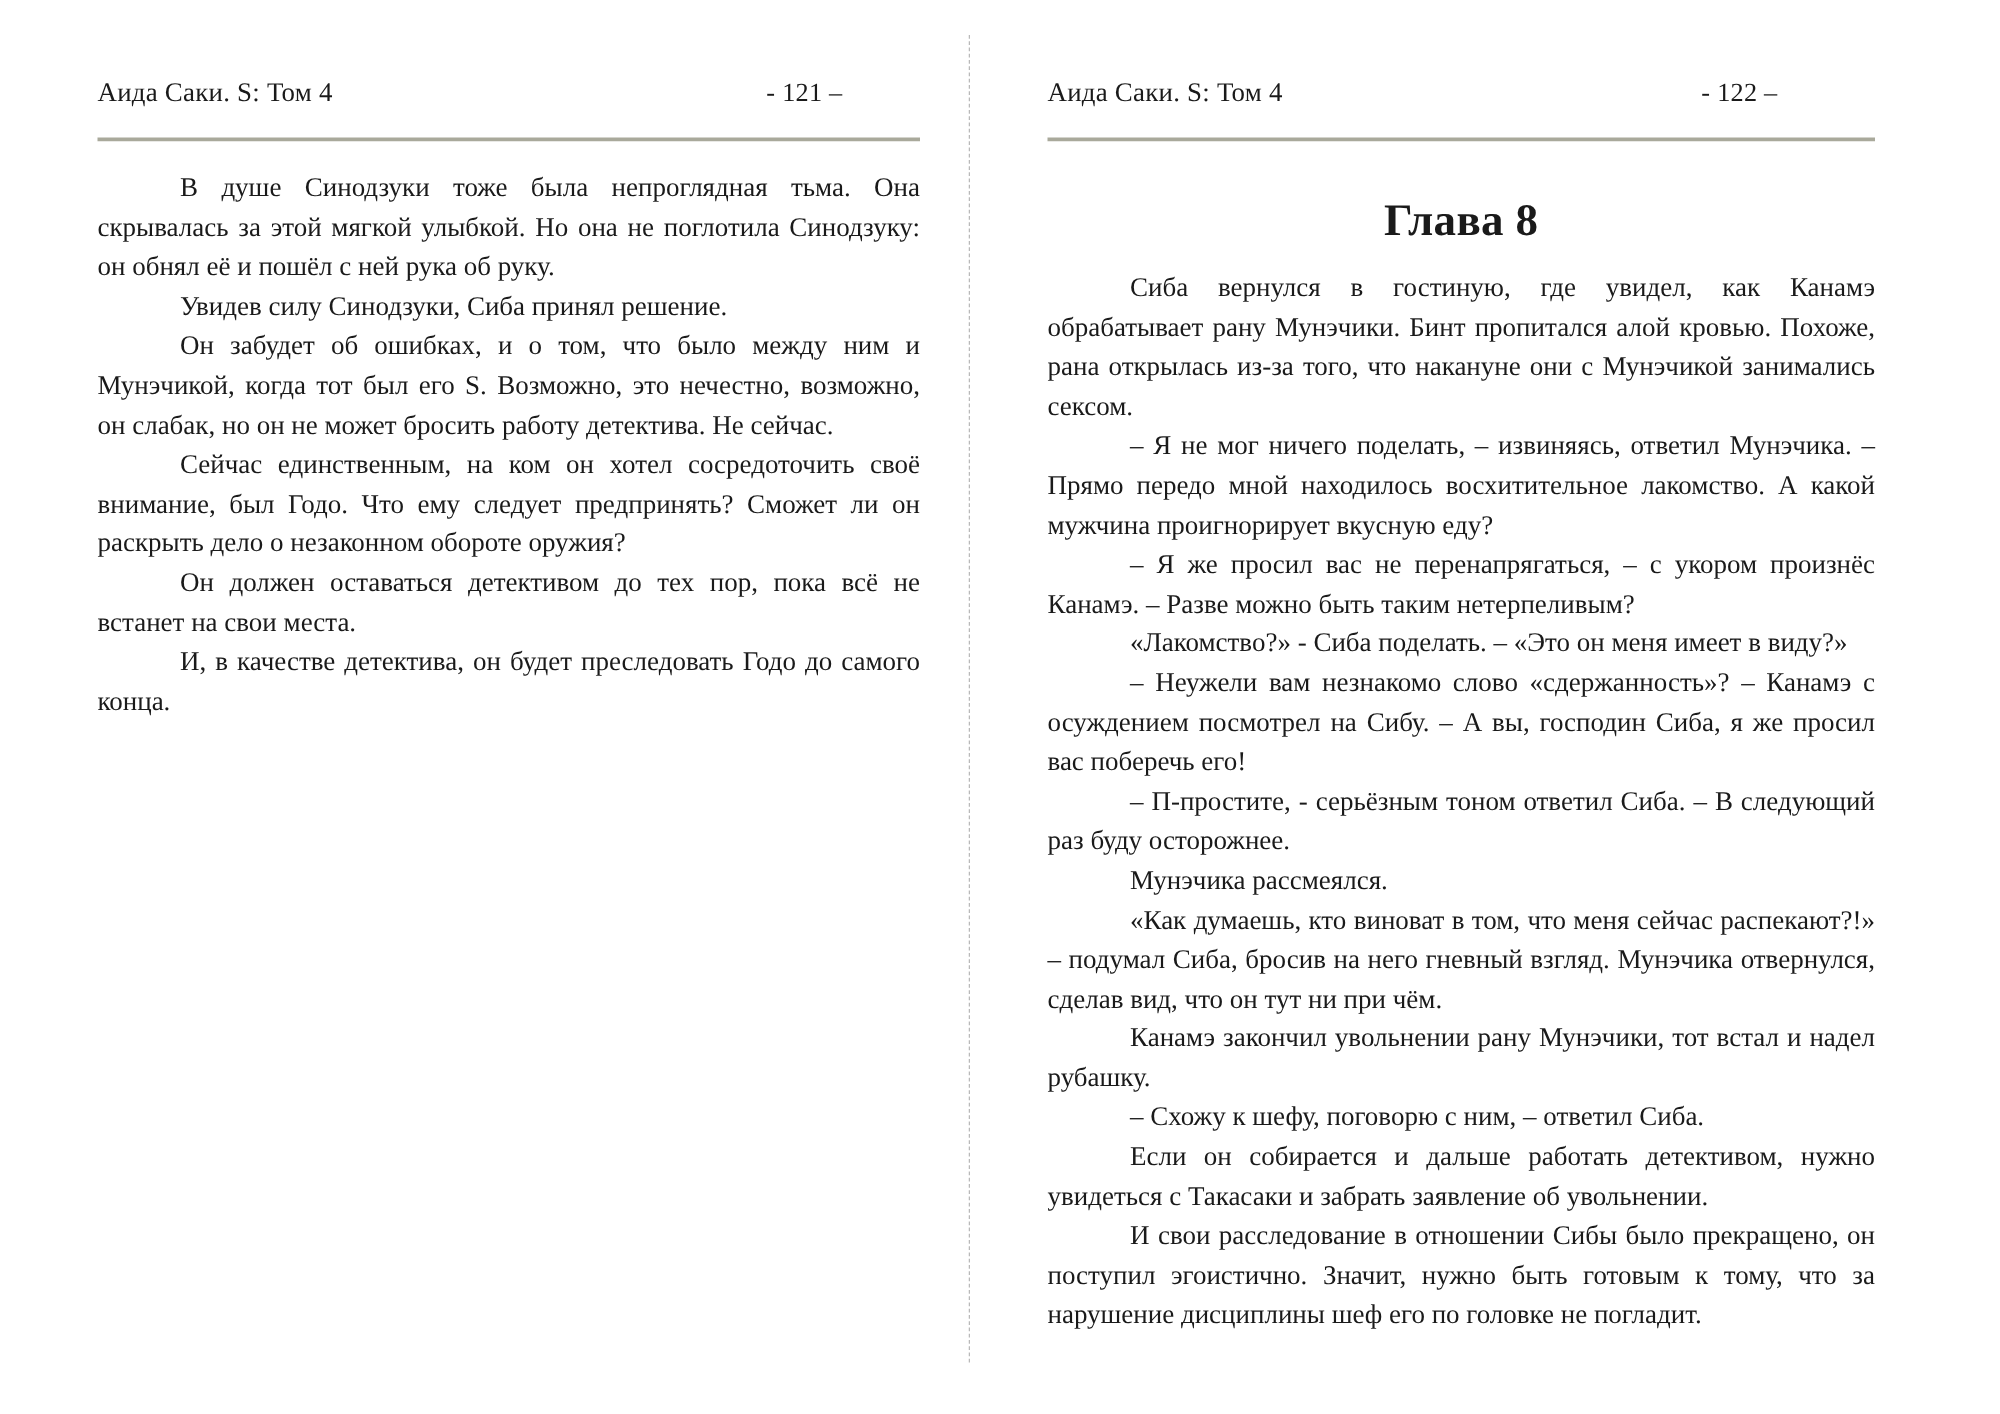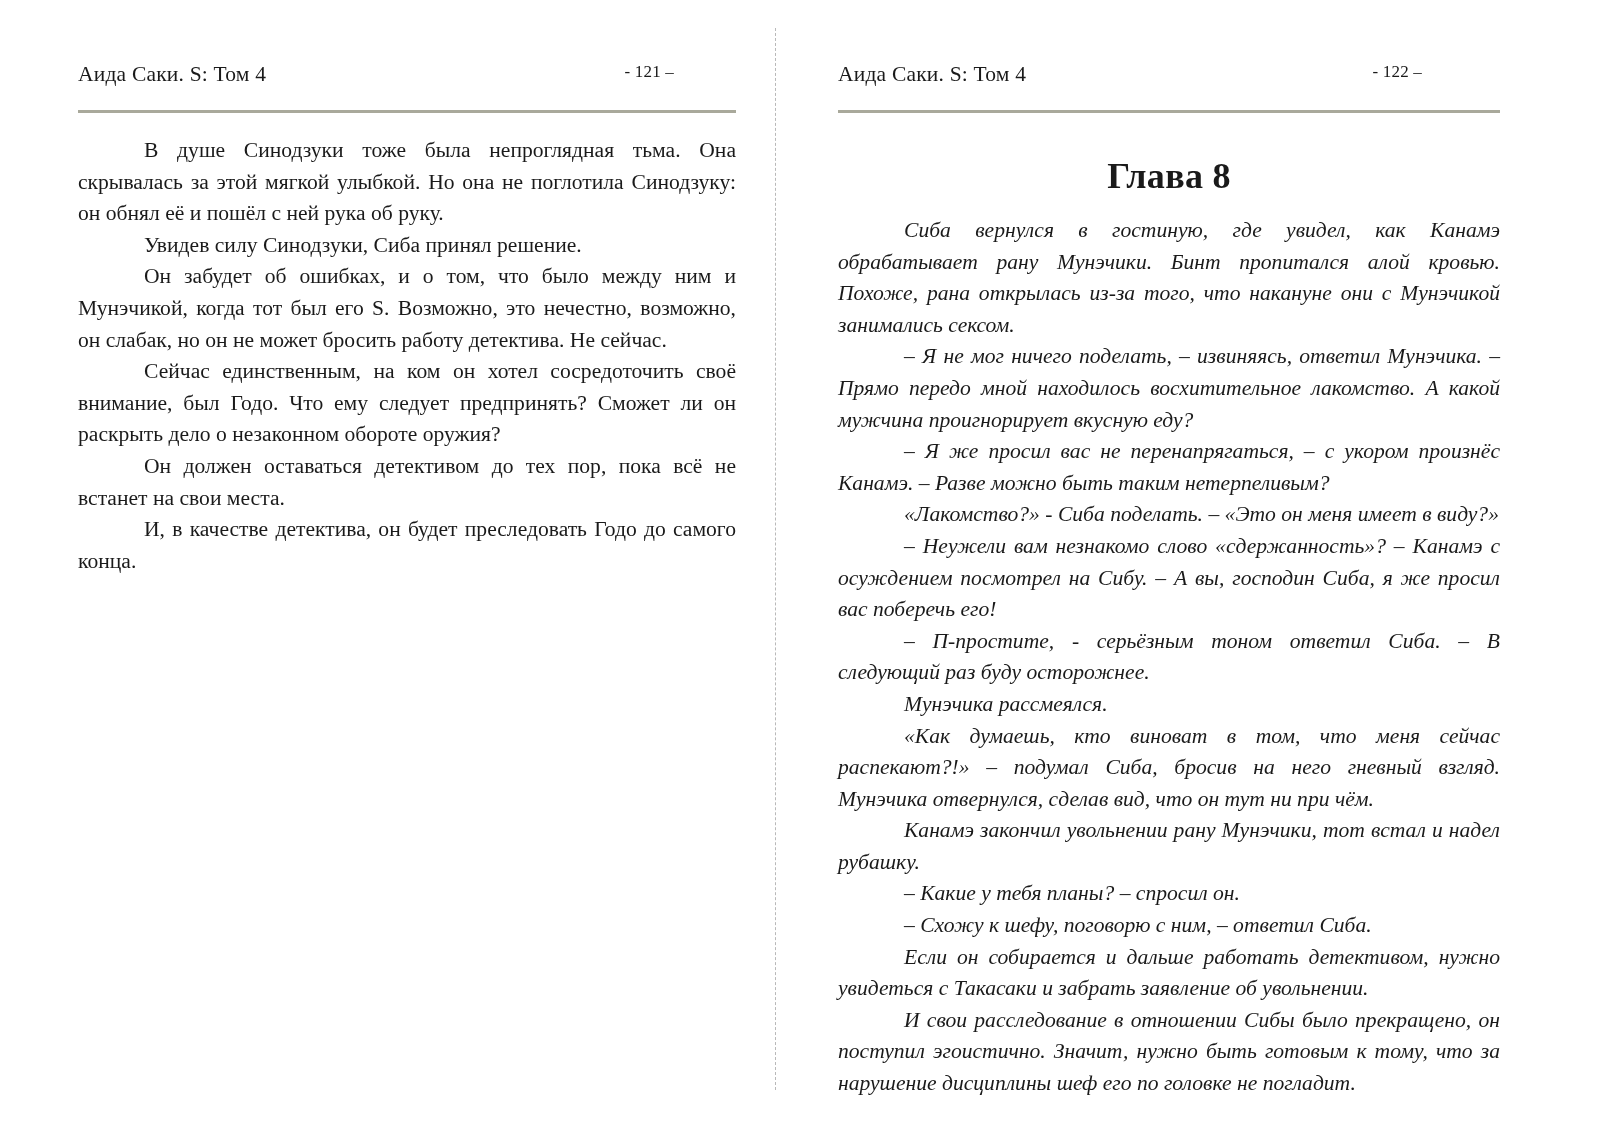--- a/index.html
+++ b/index.html
@@ -36,34 +36,34 @@
     position: absolute;
     top: 0;
     height: 1131px;
     box-sizing: border-box;
   }
   .page-left  { left: 78px;  width: 658px; }
   .page-right { left: 838px; width: 662px; }
 
   .page-header {
     display: flex;
-    align-items: flex-start;
+    align-items: center;
     justify-content: flex-start;
     padding-top: 62px;
     font-size: 21.5px;
     letter-spacing: 0.2px;
     white-space: nowrap;
   }
   .header-title {
     flex: 0 0 auto;
   }
   .header-pageno {
     margin-left: auto;
     margin-right: 62px;
-    font-size: 17px;
+    font-size: 21px;
   }
   .page-right .header-pageno {
     margin-right: 78px;
   }
 
   .header-rule {
     margin-top: 23px;
     height: 3px;
     background: #a9a99b;
     width: 100%;
@@ -81,21 +81,20 @@
   .body-text {
     margin-top: 22px;
     font-size: 21.6px;
     line-height: 31.6px;
     text-align: justify;
     text-justify: inter-word;
     hyphens: none;
   }
   .page-right .body-text {
     margin-top: 18px;
-    font-style: italic;
   }
 
   .body-text p {
     margin: 0;
     text-indent: 66px;
   }
 </style>
 </head>
 <body>
 
@@ -137,21 +136,20 @@
     <div class="body-text">
       <p>Сиба вернулся в гостиную, где увидел, как Канамэ обрабатывает рану Мунэчики. Бинт пропитался алой кровью. Похоже, рана открылась из-за того, что накануне они с Мунэчикой занимались сексом.</p>
       <p>– Я не мог ничего поделать, – извиняясь, ответил Мунэчика. – Прямо передо мной находилось восхитительное лакомство. А какой мужчина проигнорирует вкусную еду?</p>
       <p>– Я же просил вас не перенапрягаться, – с укором произнёс Канамэ. – Разве можно быть таким нетерпеливым?</p>
       <p>«Лакомство?» - Сиба поделать. – «Это он меня имеет в виду?»</p>
       <p>– Неужели вам незнакомо слово «сдержанность»? – Канамэ с осуждением посмотрел на Сибу. – А вы, господин Сиба, я же просил вас поберечь его!</p>
       <p>– П-простите, - серьёзным тоном ответил Сиба. – В следующий раз буду осторожнее.</p>
       <p>Мунэчика рассмеялся.</p>
       <p>«Как думаешь, кто виноват в том, что меня сейчас распекают?!» – подумал Сиба, бросив на него гневный взгляд. Мунэчика отвернулся, сделав вид, что он тут ни при чём.</p>
       <p>Канамэ закончил увольнении рану Мунэчики, тот встал и надел рубашку.</p>
-      <p>– Какие у тебя планы? – спросил он.</p>
       <p>– Схожу к шефу, поговорю с ним, – ответил Сиба.</p>
       <p>Если он собирается и дальше работать детективом, нужно увидеться с Такасаки и забрать заявление об увольнении.</p>
       <p>И свои расследование в отношении Сибы было прекращено, он поступил эгоистично. Значит, нужно быть готовым к тому, что за нарушение дисциплины шеф его по головке не погладит.</p>
     </div>
 
   </div>
 
 </div>
 
 </body></html>

